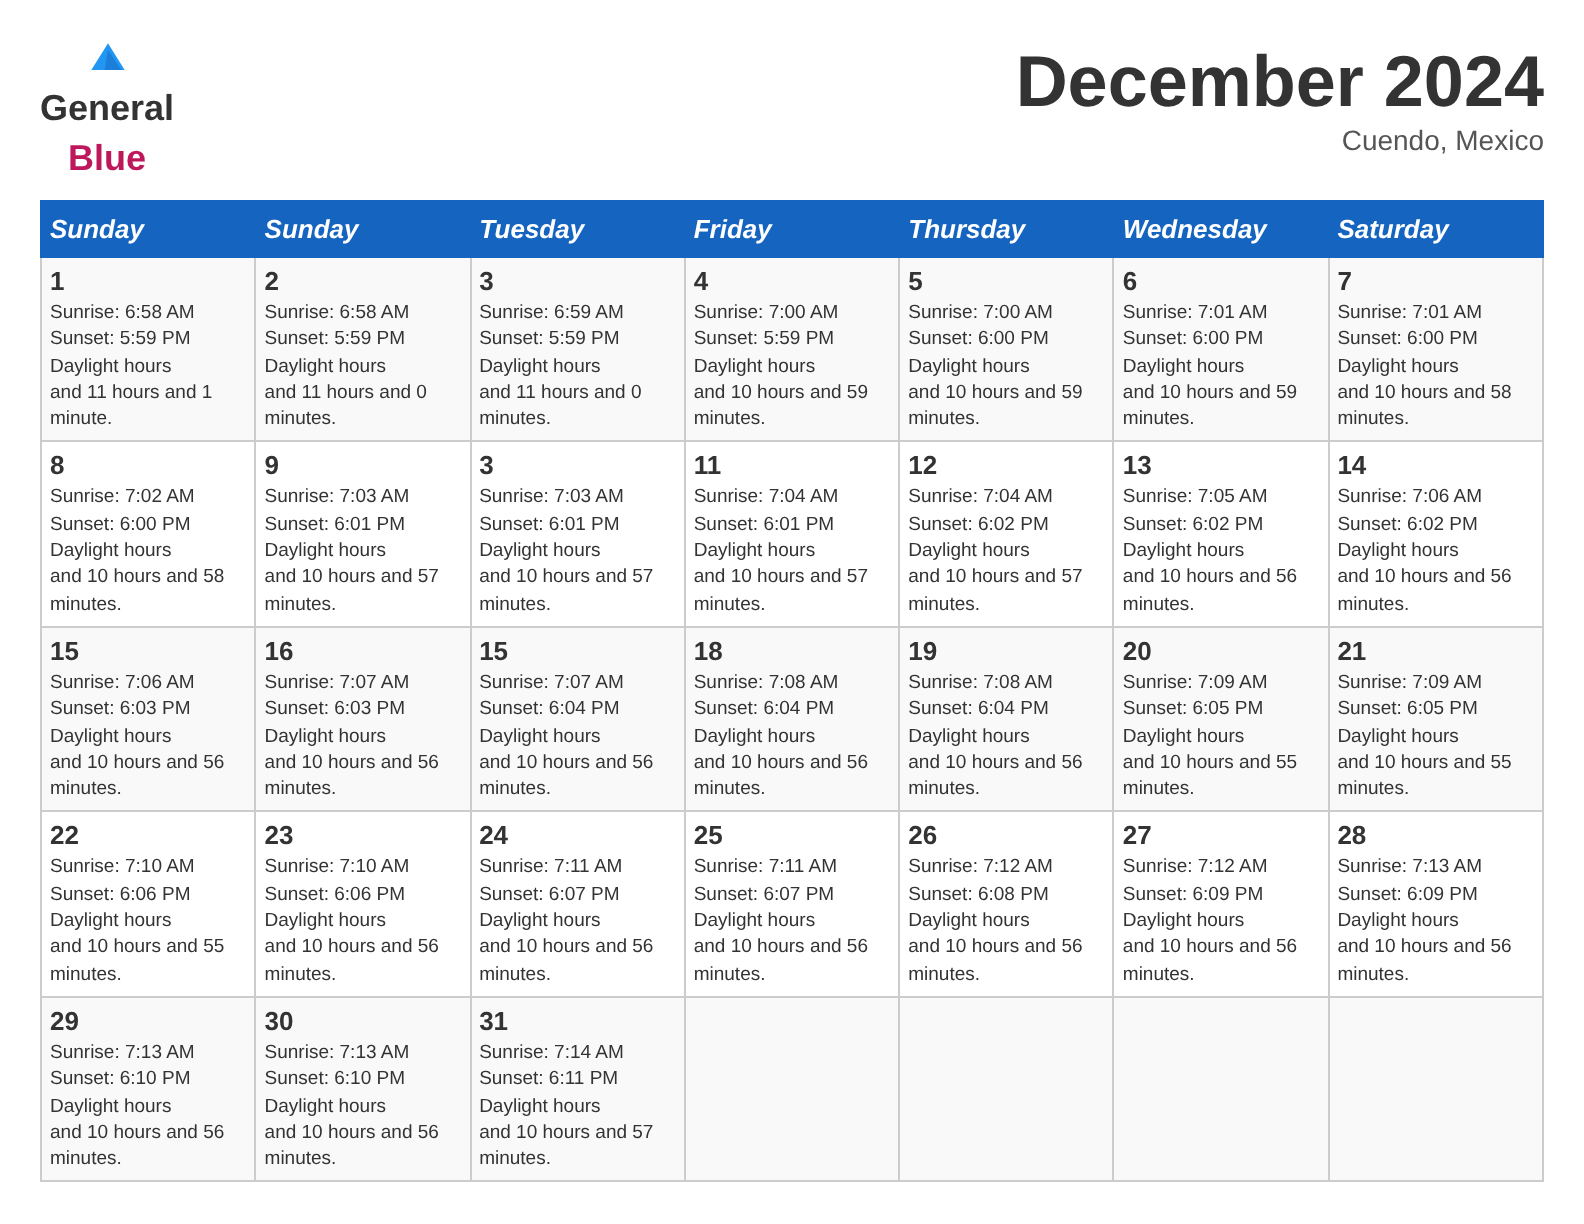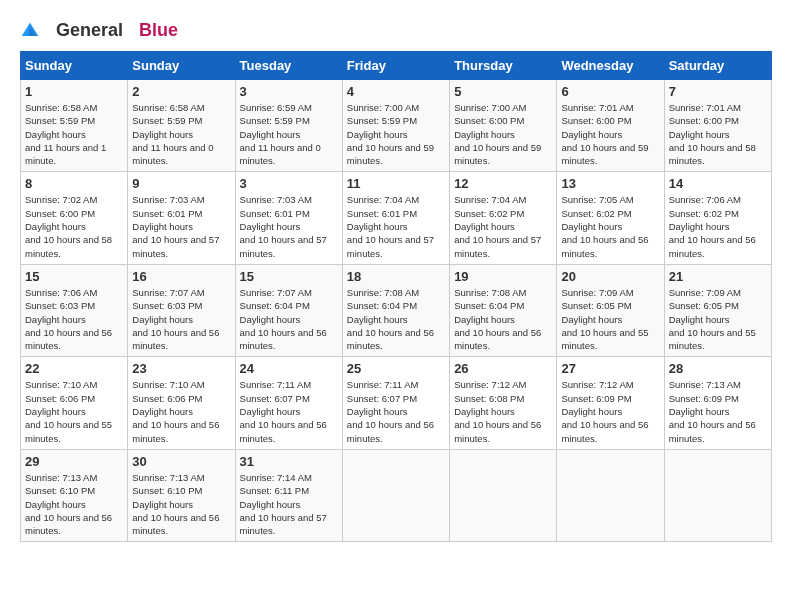--- a/index.html
+++ b/index.html
@@ -12,21 +12,22 @@
     }
     .header {
       display: flex;
       justify-content: space-between;
       align-items: flex-start;
       margin-bottom: 10px;
     }
     .logo {
       display: flex;
       align-items: center;
-      gap: 16px;
+      gap: 4px;
+      flex-direction: column;
     }
     .logo-icon {
       width: 20px;
       height: 20px;
     }
     .title-block {
       text-align: right;
     }
     .month-title {
       font-size: 36px;
@@ -43,20 +44,21 @@
       table-layout: fixed;
     }
     thead th {
       background-color: #1565C0;
       color: white;
       font-size: 13px;
       font-weight: bold;
       padding: 6px 4px;
       text-align: left;
       border: 1px solid #1565C0;
+      font-style: italic;
     }
     tbody td {
       border: 1px solid #ccc;
       vertical-align: top;
       padding: 4px 4px;
       font-size: 10px;
       color: #333;
       height: 88px;
       background: #fff;
     }
@@ -84,20 +86,22 @@
 <div class="header">
   <div class="logo">
     <svg class="logo-icon" viewBox="0 0 24 24" width="28" height="28">
       <polygon points="12,2 22,18 2,18" fill="#2196F3"></polygon>
       <polygon points="12,6 20,18 10,18" fill="#1565C0" opacity="0.5"></polygon>
     </svg>
     <span style="font-size:18px;font-weight:bold;color:#333;">General</span>
       <span style="font-size:18px;font-weight:bold;color:#be185d;">Blue</span>
   </div>
   <div class="title-block">
+    <div class="month-title">December 2024</div>
+    <div class="location">Cuendo, Mexico</div>
   </div>
 </div>
 
 <table>
   <thead>
     <tr>
       <th>Sunday</th>
       <th>Sunday</th>
       <th>Tuesday</th>
       <th>Friday</th>

